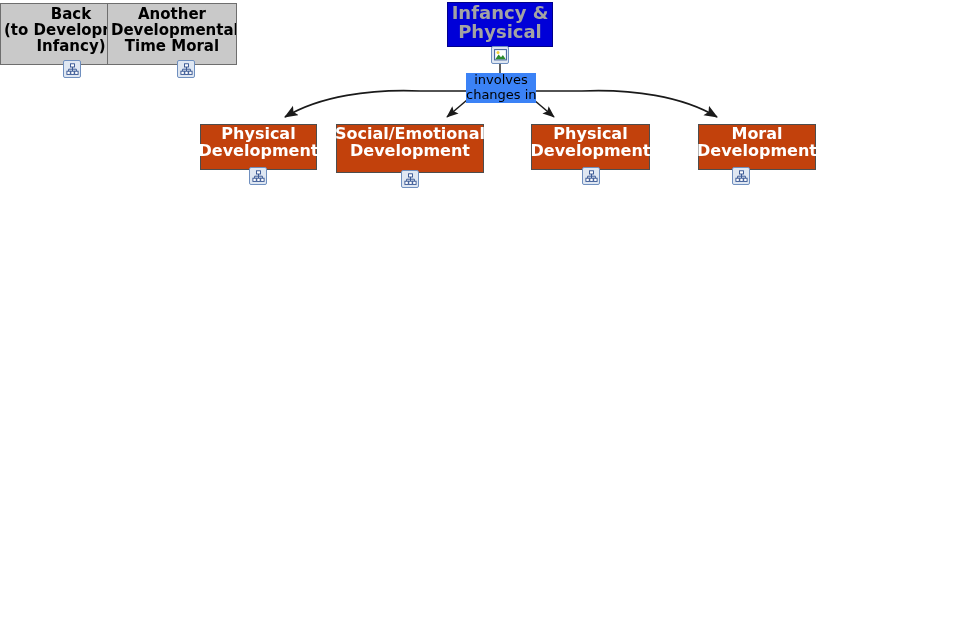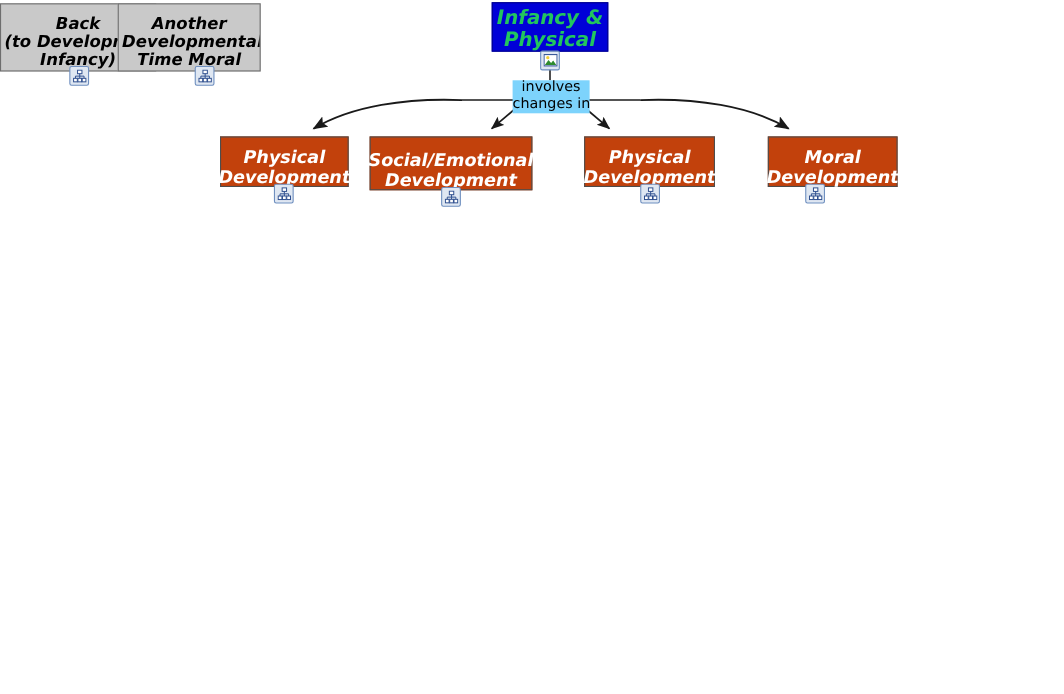--- a/index.html
+++ b/index.html
@@ -29,46 +29,45 @@
     width: 967px;
     height: 631px;
     z-index: 1;
   }
 
   
   .node {
     position: absolute;
     box-sizing: border-box;
     display: flex;
-    align-items: flex-end;
+    align-items: flex-start;
     justify-content: center;
     text-align: center;
     font-weight: bold;
     line-height: 1.08;
     z-index: 3;
-    font-style: italic;
   }
 
   
   .nav-node {
     background: #c9c9c9;
     border: 1px solid #6e6e6e;
     color: #000000;
     font-size: 15px;
     padding: 2px 3px;
     overflow: hidden;
     white-space: nowrap;
   }
   .nav-node .txt { width: 100%; }
 
   
   .title-node {
     background: #0000d8;
     border: 1px solid #00008b;
-    color: #22c55e;
+    color: #a3a3a3;
     font-size: 18px;
     z-index: 4;
   }
 
   
   .concept-node {
     background: #c2410c;
     border: 1px solid #4d4d4d;
     color: #ffffff;
     font-size: 16px;
@@ -92,21 +91,21 @@
 
   
   .link-label {
     position: absolute;
     z-index: 4;
     font-size: 13px;
     font-weight: normal;
     color: #000000;
     text-align: center;
     line-height: 1.15;
-    background: #7dd3fc;
+    background: #3b82f6;
     white-space: nowrap;
   }
 </style>
 </head>
 <body>
 
 <div id="canvas">
 
   <svg id="links" viewBox="0 0 967 631" width="967" height="631">
     <defs>

